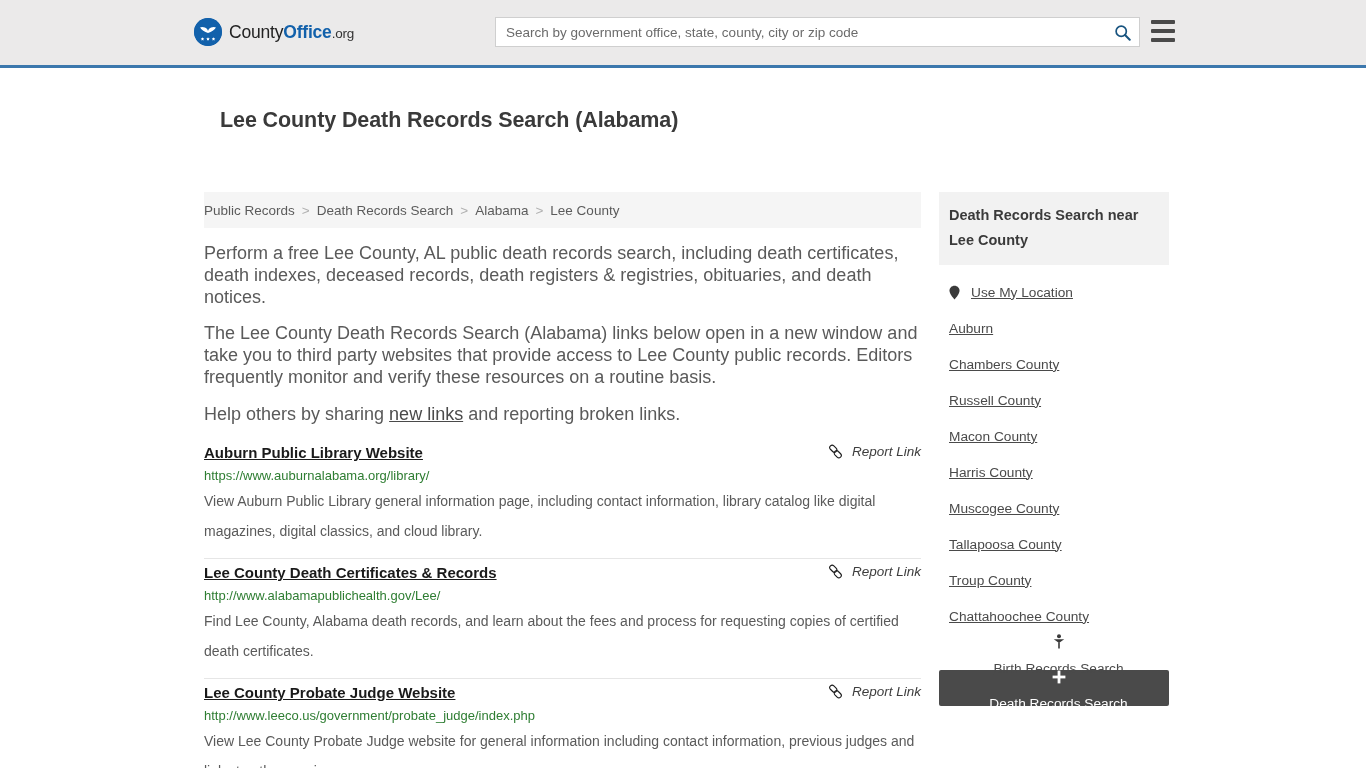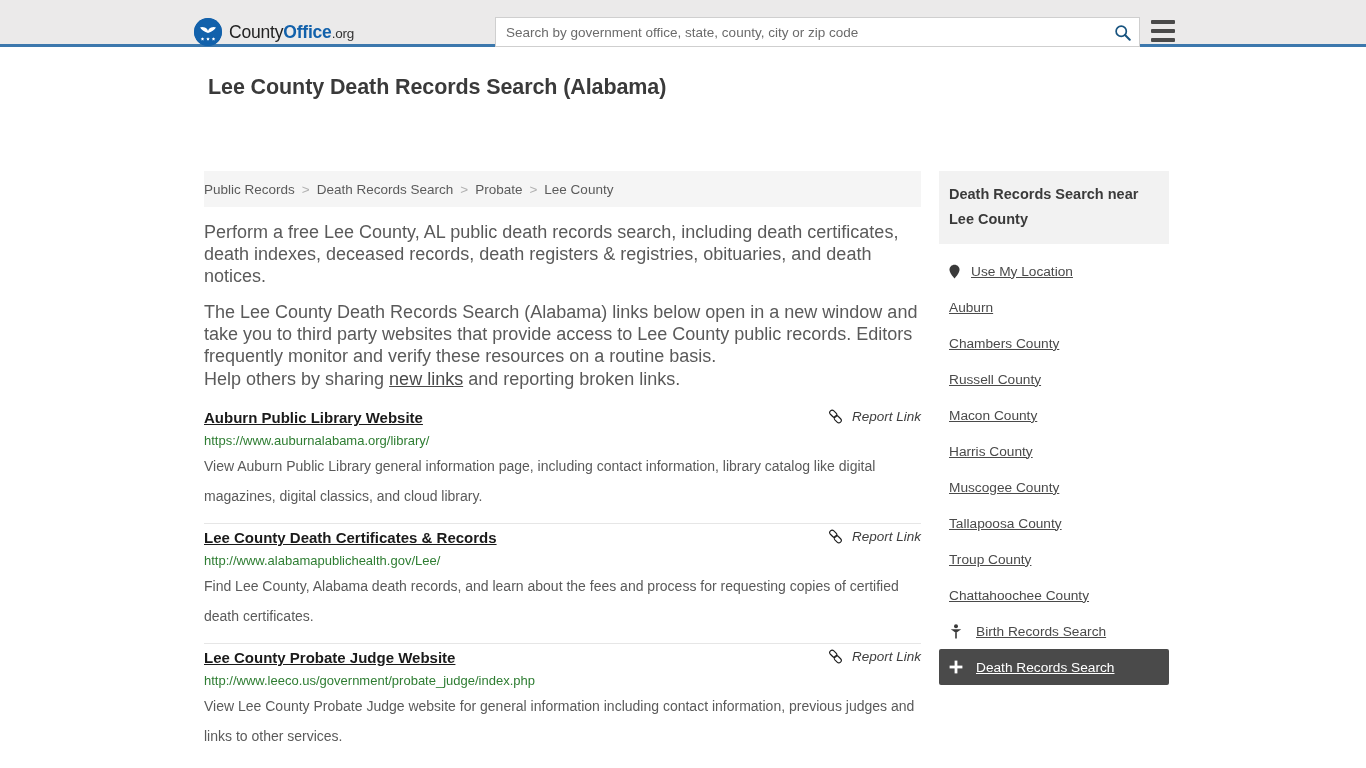--- a/index.html
+++ b/index.html
@@ -7,21 +7,21 @@
     margin: 0; padding: 0;
     width: 1366px; height: 768px;
     background: #ffffff;
     font-family: "Liberation Sans", sans-serif;
     overflow: hidden;
   }
 
   
   .site-header {
     position: relative;
-    height: 47px;
+    height: 68px;
     background: #ebeaea;
     border-bottom: 3px solid #3c78ad;
     display: flex;
     align-items: center;
   }
   .logo-wrap {
     position: absolute;
     left: 194px;
     top: 18px;
     display: flex;
@@ -91,21 +91,21 @@
     position: relative;
     width: 1366px;
   }
   .page-title {
     position: absolute;
     left: 204px;
     top: 24px;
     font-size: 21.5px;
     font-weight: bold;
     color: #3a3a3a;
-    margin: 4px;
+    margin: 16px;
     letter-spacing: -0.1px;
   }
 
   .content {
     position: absolute;
     left: 204px;
     top: 124px;
     width: 717px;
   }
 
@@ -126,21 +126,21 @@
   }
   .breadcrumb .sep { color: #b0b0b0; padding: 0 7px; }
 
   .intro { margin-top: 14px; }
   .intro p {
     margin: 0 0 14px 0;
     font-size: 18px;
     line-height: 22px;
     color: #5a5a5a;
   }
-  .intro p.tight { margin-bottom: 1px; }
+  .intro p.tight { margin-bottom: 15px; }
   .inline-link { color: #4a4a4a; text-decoration: underline; cursor: pointer; }
 
   
   .result {
     padding-top: 4px;
     border-top: 1px solid #e6e6e6;
     margin-top: 12px;
   }
   .result.first { border-top: 0; margin-top: 6px; padding-top: 4px; }
   .result-head {
@@ -245,20 +245,21 @@
     color: #3a3a3a;
     margin-top: 20px;
   }
   .pr-row {
     display: flex;
     align-items: center;
     gap: 12px;
     height: 36px;
     padding-left: 9px;
     cursor: pointer;
+    flex-direction: column;
   }
   .pr-row .lbl {
     font-size: 13.7px;
     color: #4a4a4a;
     text-decoration: underline;
   }
   .pr-row.active {
     background: #4a4a4a;
     border-radius: 2px;
   }
@@ -311,21 +312,21 @@
 
   <h1 class="page-title">Lee County Death Records Search (Alabama)</h1>
 
   <div class="content">
 
     <div class="breadcrumb">
       <span class="crumb">Public Records</span>
       <span class="sep">&gt;</span>
       <span class="crumb">Death Records Search</span>
       <span class="sep">&gt;</span>
-      <span class="crumb">Probate</span>
+      <span class="crumb">Alabama</span>
       <span class="sep">&gt;</span>
       <span class="crumb">Lee County</span>
     </div>
 
     <div class="intro">
       <p>Perform a free Lee County, AL public death records search, including death certificates, death indexes, deceased records, death registers &amp; registries, obituaries, and death notices.</p>
       <p class="tight">The Lee County Death Records Search (Alabama) links below open in a new window and take you to third party websites that provide access to Lee County public records. Editors frequently monitor and verify these resources on a routine basis.</p>
       <p><span>Help others by sharing </span><span class="inline-link">new links</span><span> and reporting broken links.</span></p>
     </div>
 

